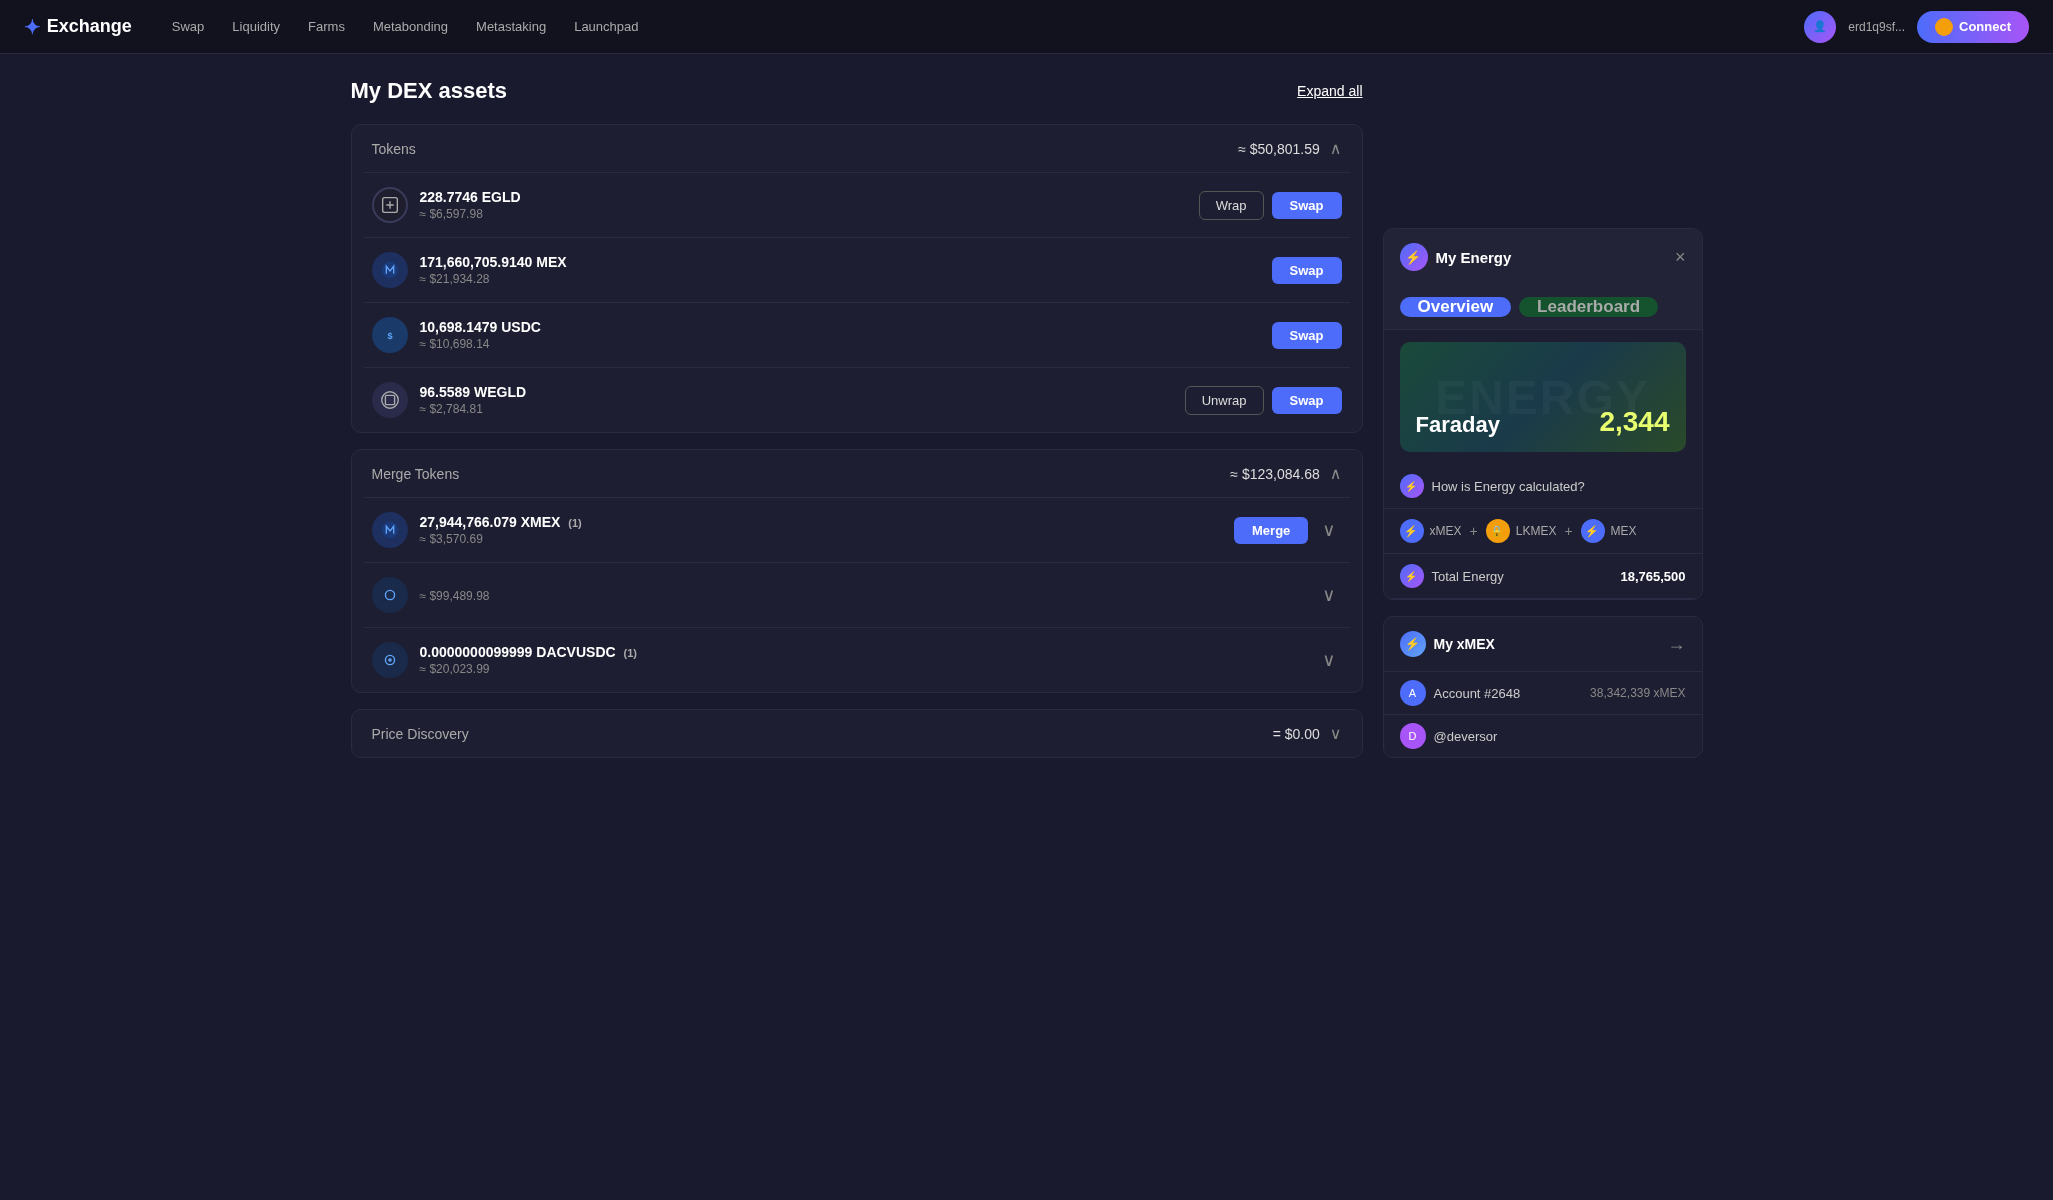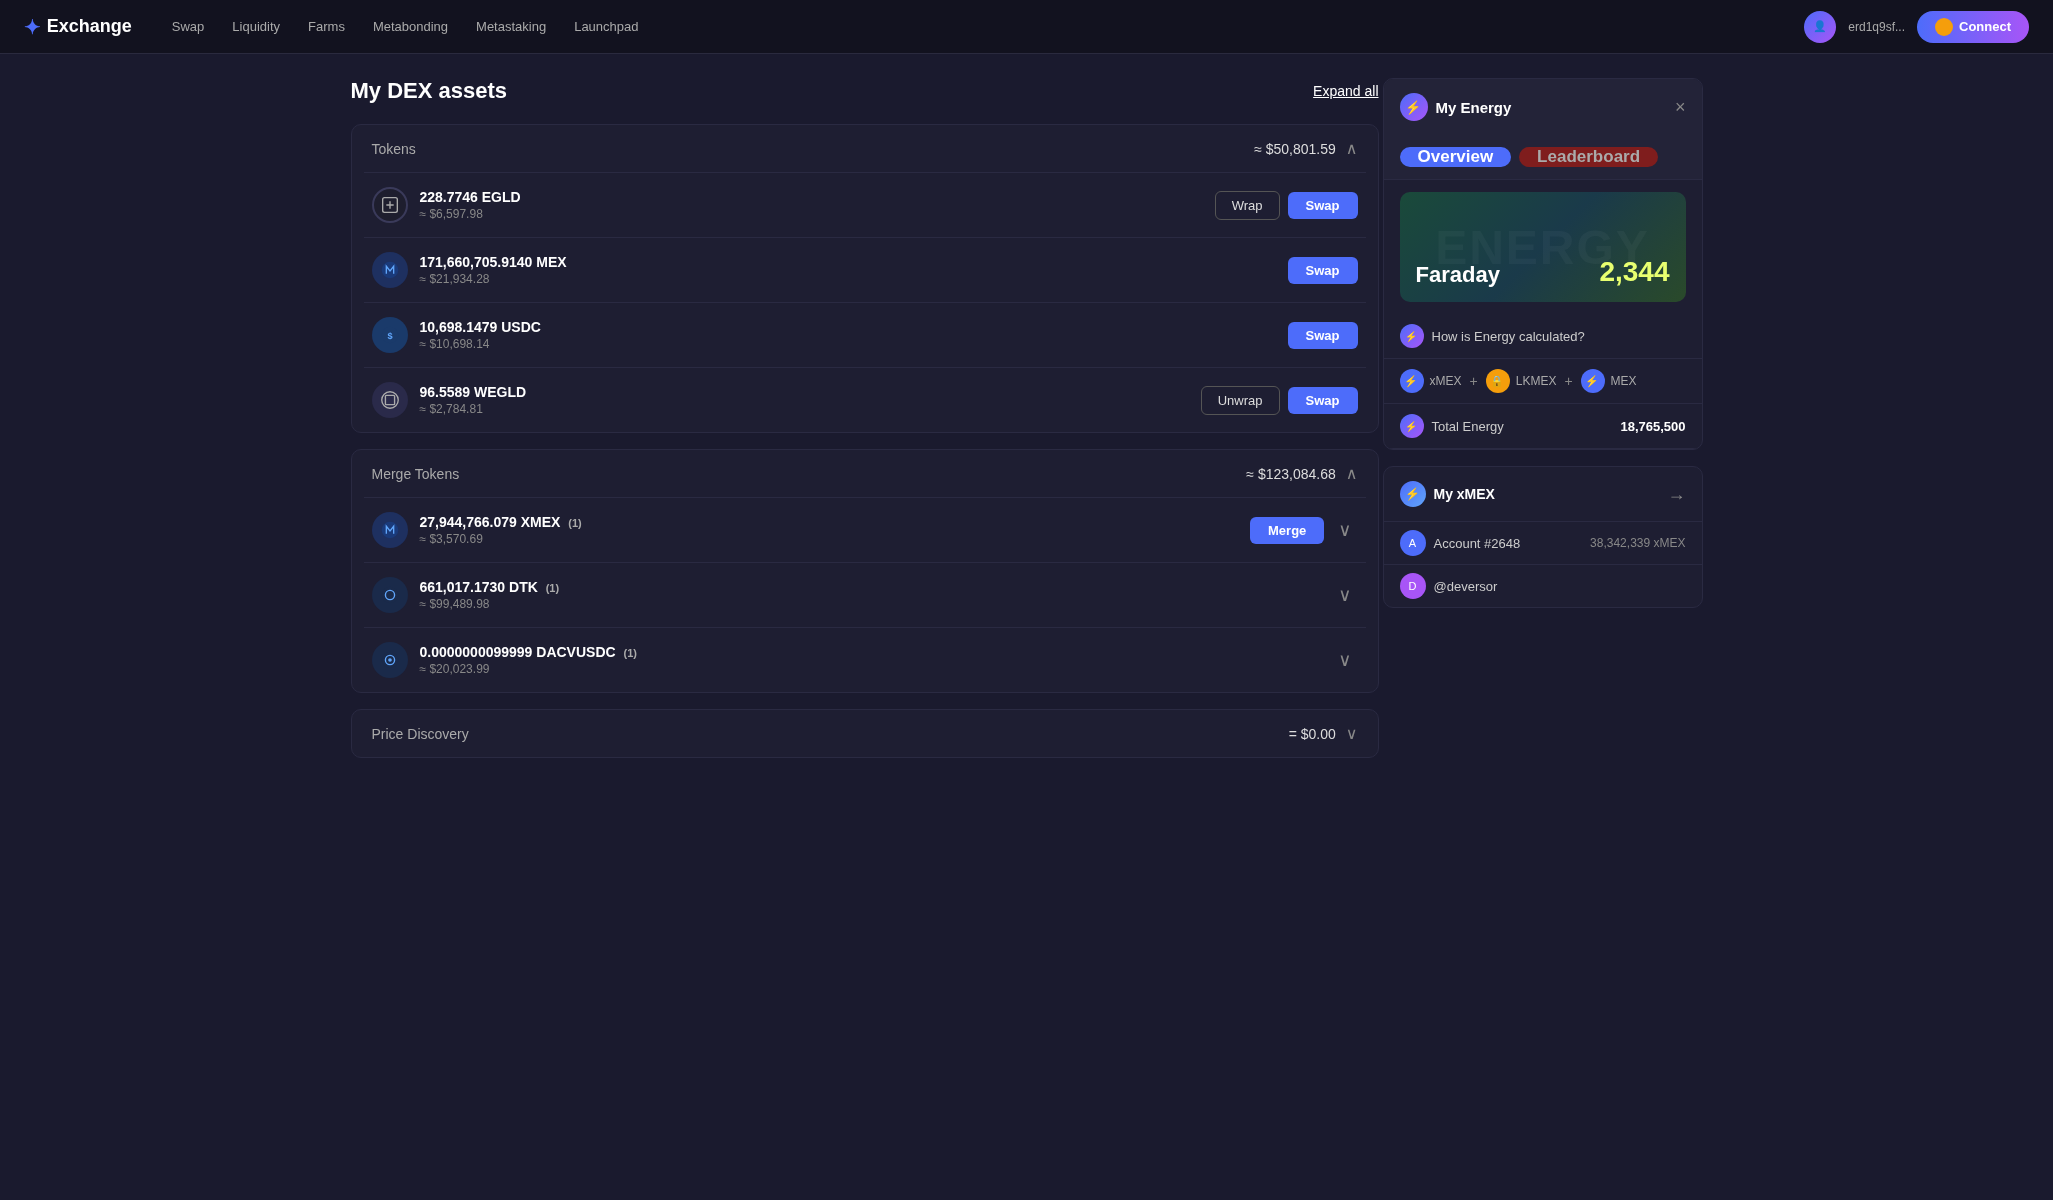--- a/index.html
+++ b/index.html
@@ -86,23 +86,24 @@
       height: 18px;
       border-radius: 50%;
       background: #f59e0b;
       display: inline-block;
     }
 
     
     .page-layout {
       display: flex;
       padding: 24px;
-      gap: 4px;
+      gap: 20px;
       max-width: 1400px;
       margin: 0 auto;
+      align-items: flex-end;
     }
     .main-content {
       flex: 1;
       min-width: 0;
     }
     .right-panel {
       width: 320px;
       flex-shrink: 0;
     }
 
@@ -292,21 +293,21 @@
       font-size: 17px;
       font-weight: 600;
       cursor: pointer;
       border: none;
     }
     .energy-tab.active {
       background: #4d6cfa;
       color: #fff;
     }
     .energy-tab.inactive {
-      background: #7f1d1d;
+      background: #14532d;
       color: #aaa;
     }
     .energy-card-visual {
       margin: 12px 16px;
       border-radius: 10px;
       height: 110px;
       background: linear-gradient(135deg, #1a4a3a, #1a3a4a, #2a4a2a);
       position: relative;
       overflow: hidden;
       display: flex;
@@ -635,23 +636,20 @@
         </div>
 
         <div class="token-row">
           <div class="token-icon icon-dtk">
             <svg viewBox="0 0 24 24" fill="none">
               <circle cx="12" cy="12" r="9" fill="#1a2a4a"></circle>
               <circle cx="12" cy="12" r="5" fill="none" stroke="#60a5fa" stroke-width="1.5"></circle>
             </svg>
           </div>
           <div class="token-info">
-            <div class="token-amount">
-              661,017.1730 DTK <span class="token-badge">(1)</span>
-            </div>
             <div class="token-usd">≈ $99,489.98</div>
           </div>
           <div class="token-actions">
             <button class="chevron-btn">∨</button>
           </div>
         </div>
 
         <div class="token-row">
           <div class="token-icon icon-dacvusdc">
             <svg viewBox="0 0 24 24" fill="none">

